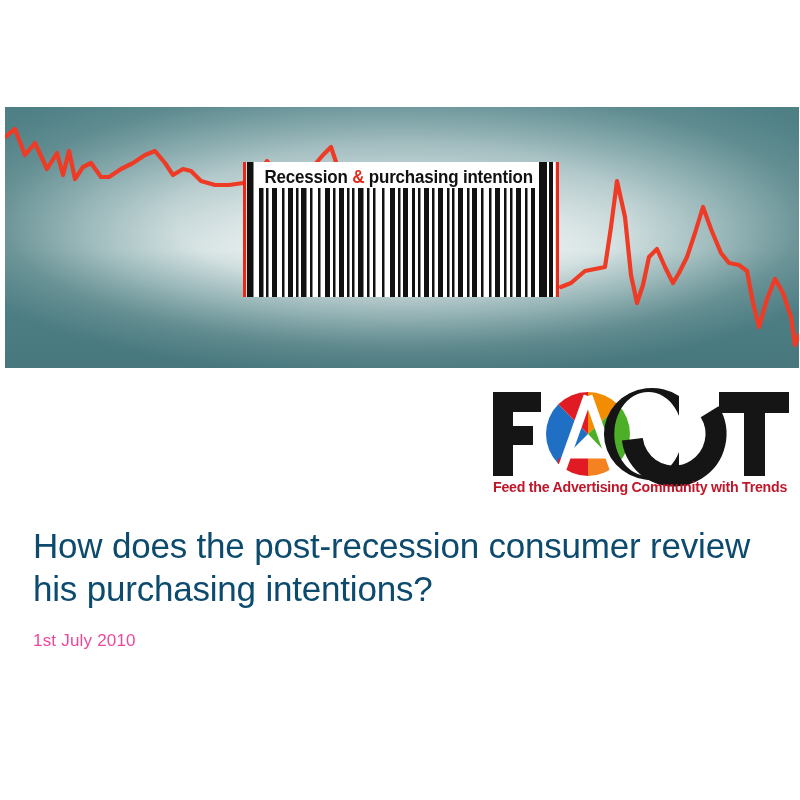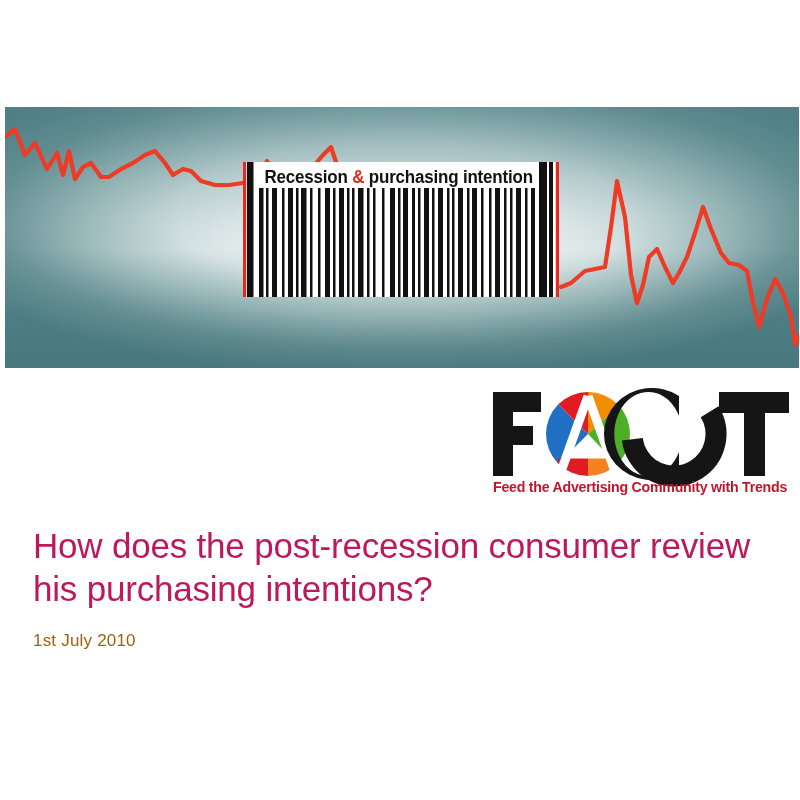--- a/index.html
+++ b/index.html
@@ -87,32 +87,32 @@
   
   #page-title {
     position: absolute;
     left: 33px;
     top: 524px;
     width: 730px;
     font-family: "Liberation Sans", sans-serif;
     font-size: 35px;
     line-height: 43px;
     font-weight: 400;
-    color: #be185d;
+    color: #0c4a6e;
     letter-spacing: -0.2px;
   }
   #page-date {
     position: absolute;
     left: 33px;
     top: 630px;
     font-family: "Liberation Sans", sans-serif;
     font-size: 17px;
     line-height: 22px;
     font-weight: 400;
-    color: #a16207;
+    color: #ec4899;
     letter-spacing: 0.2px;
   }
 </style>
 </head>
 <body>
 
 <div id="hero-banner">
   <svg class="hero-svg" viewBox="0 0 794 261" preserveAspectRatio="none">
     <defs>
       <radialGradient id="tealGlow" cx="50%" cy="42%" r="62%">

